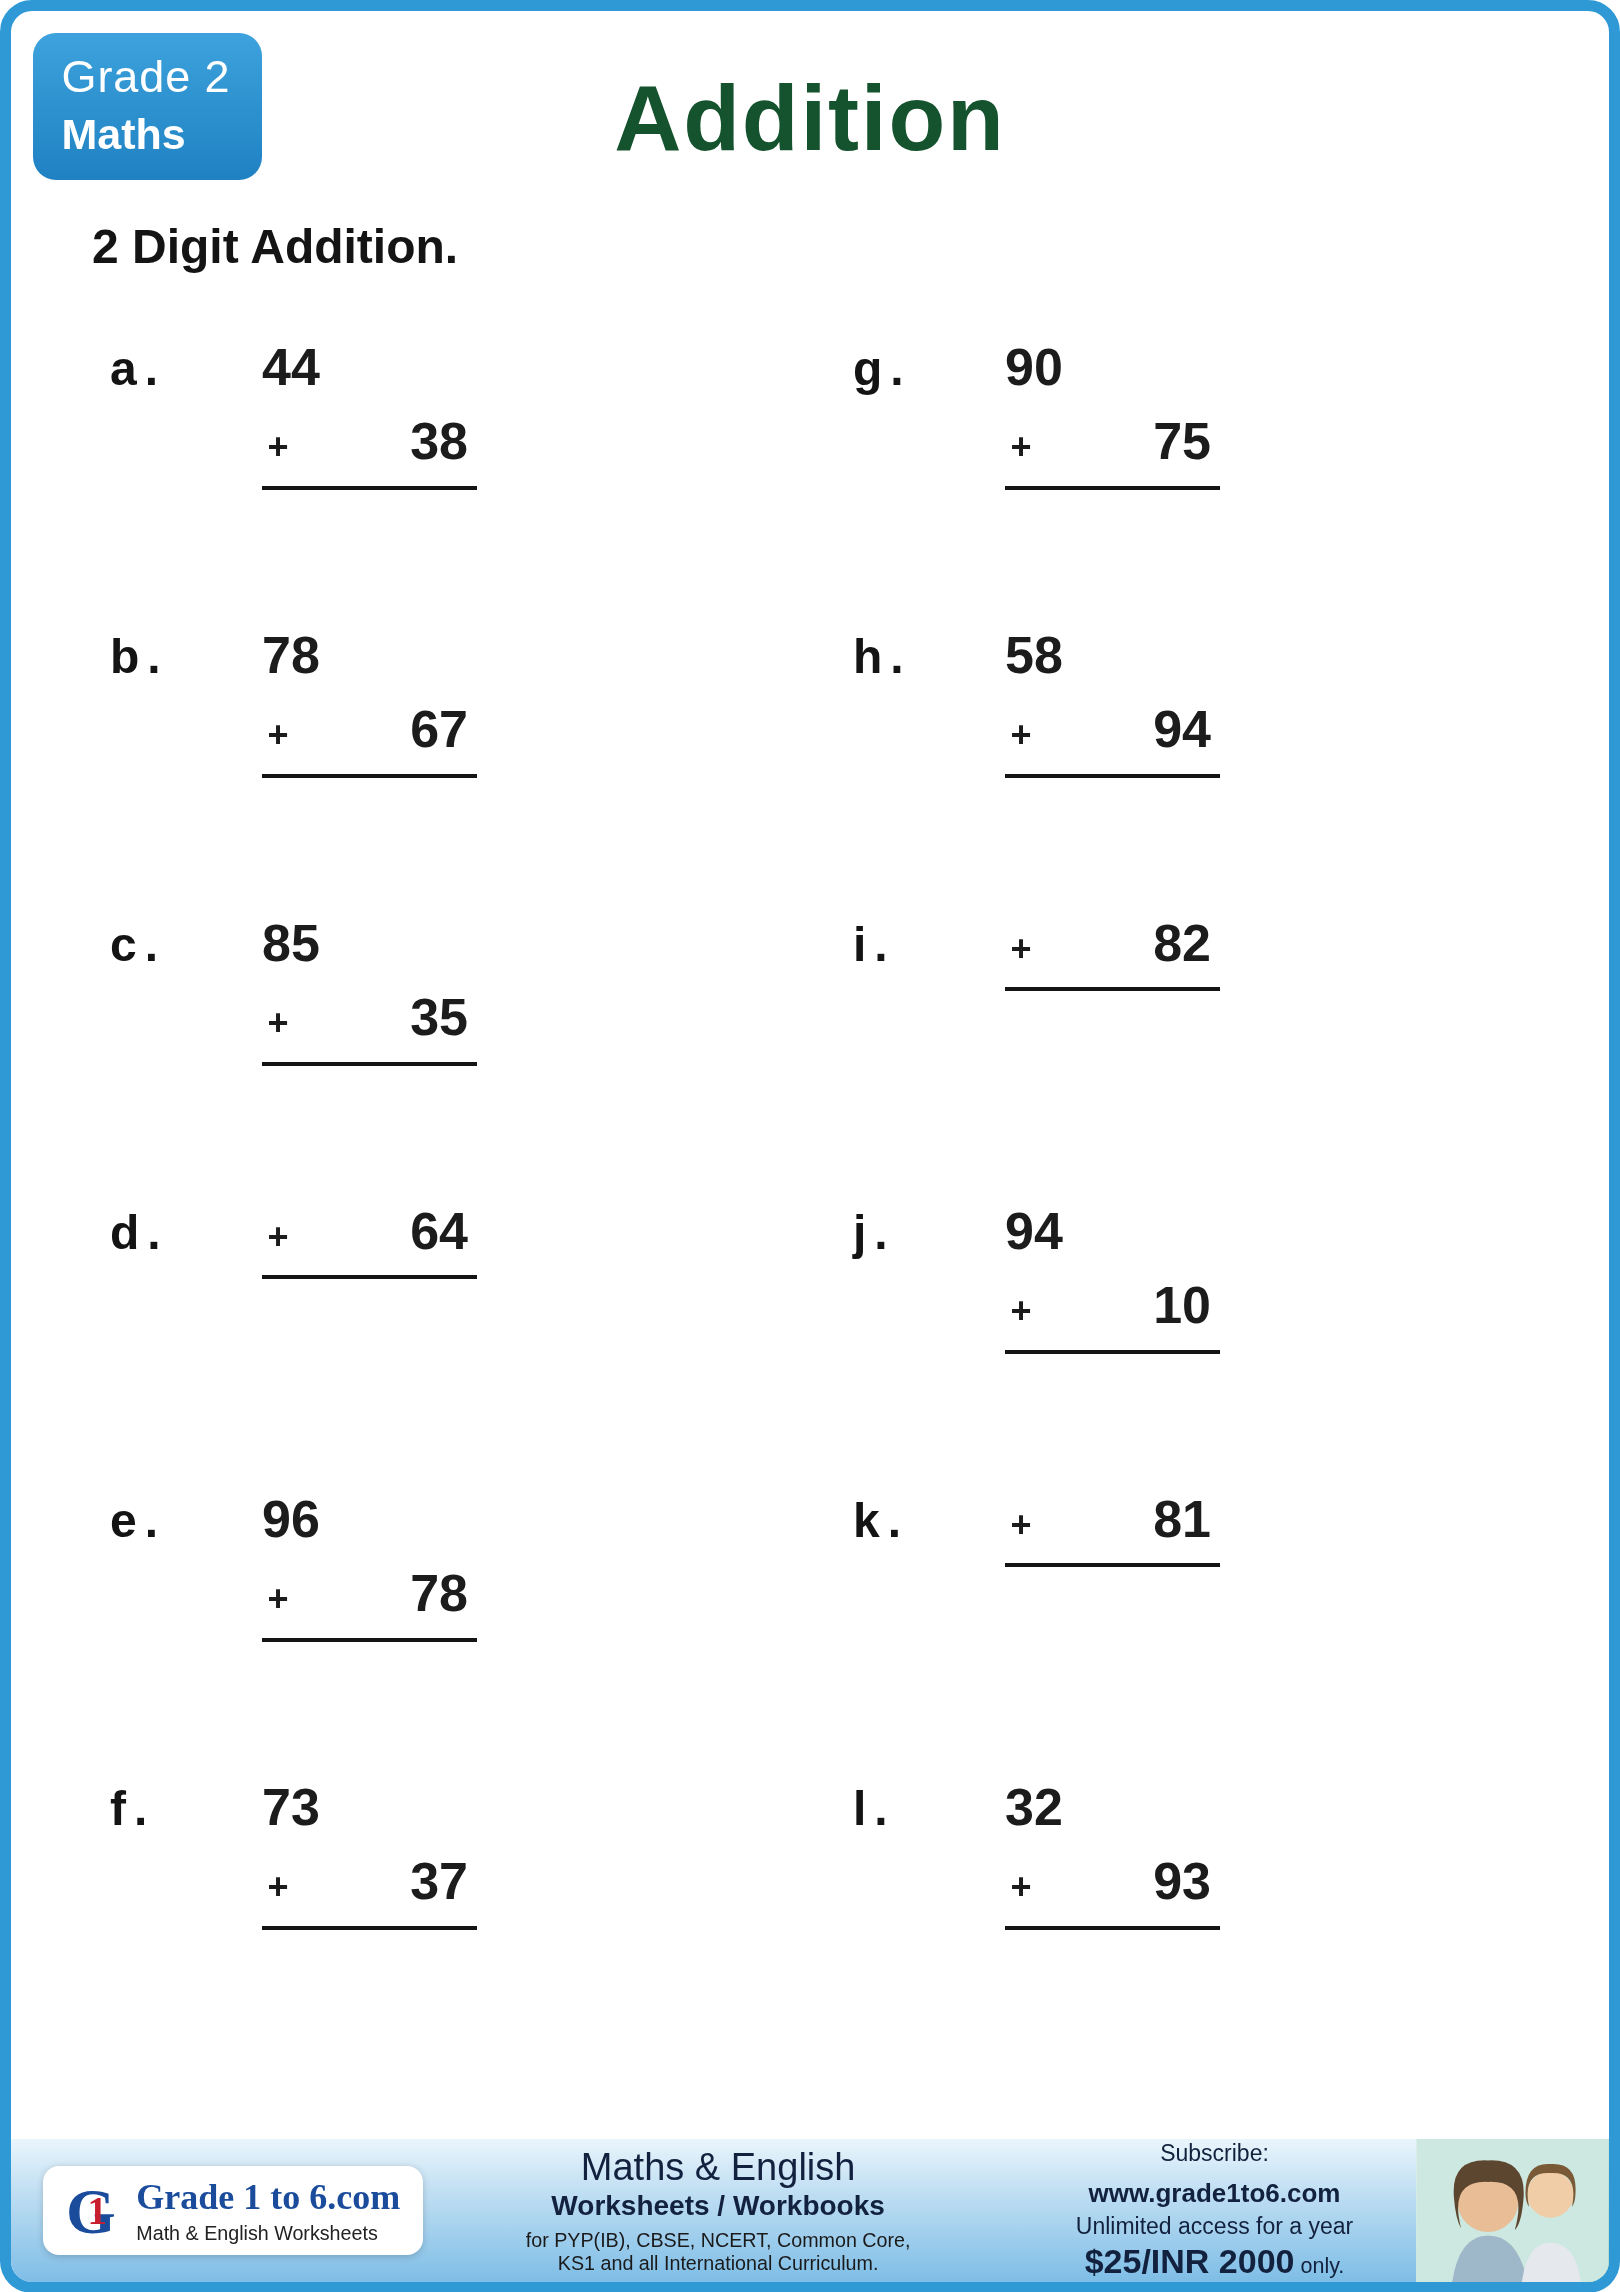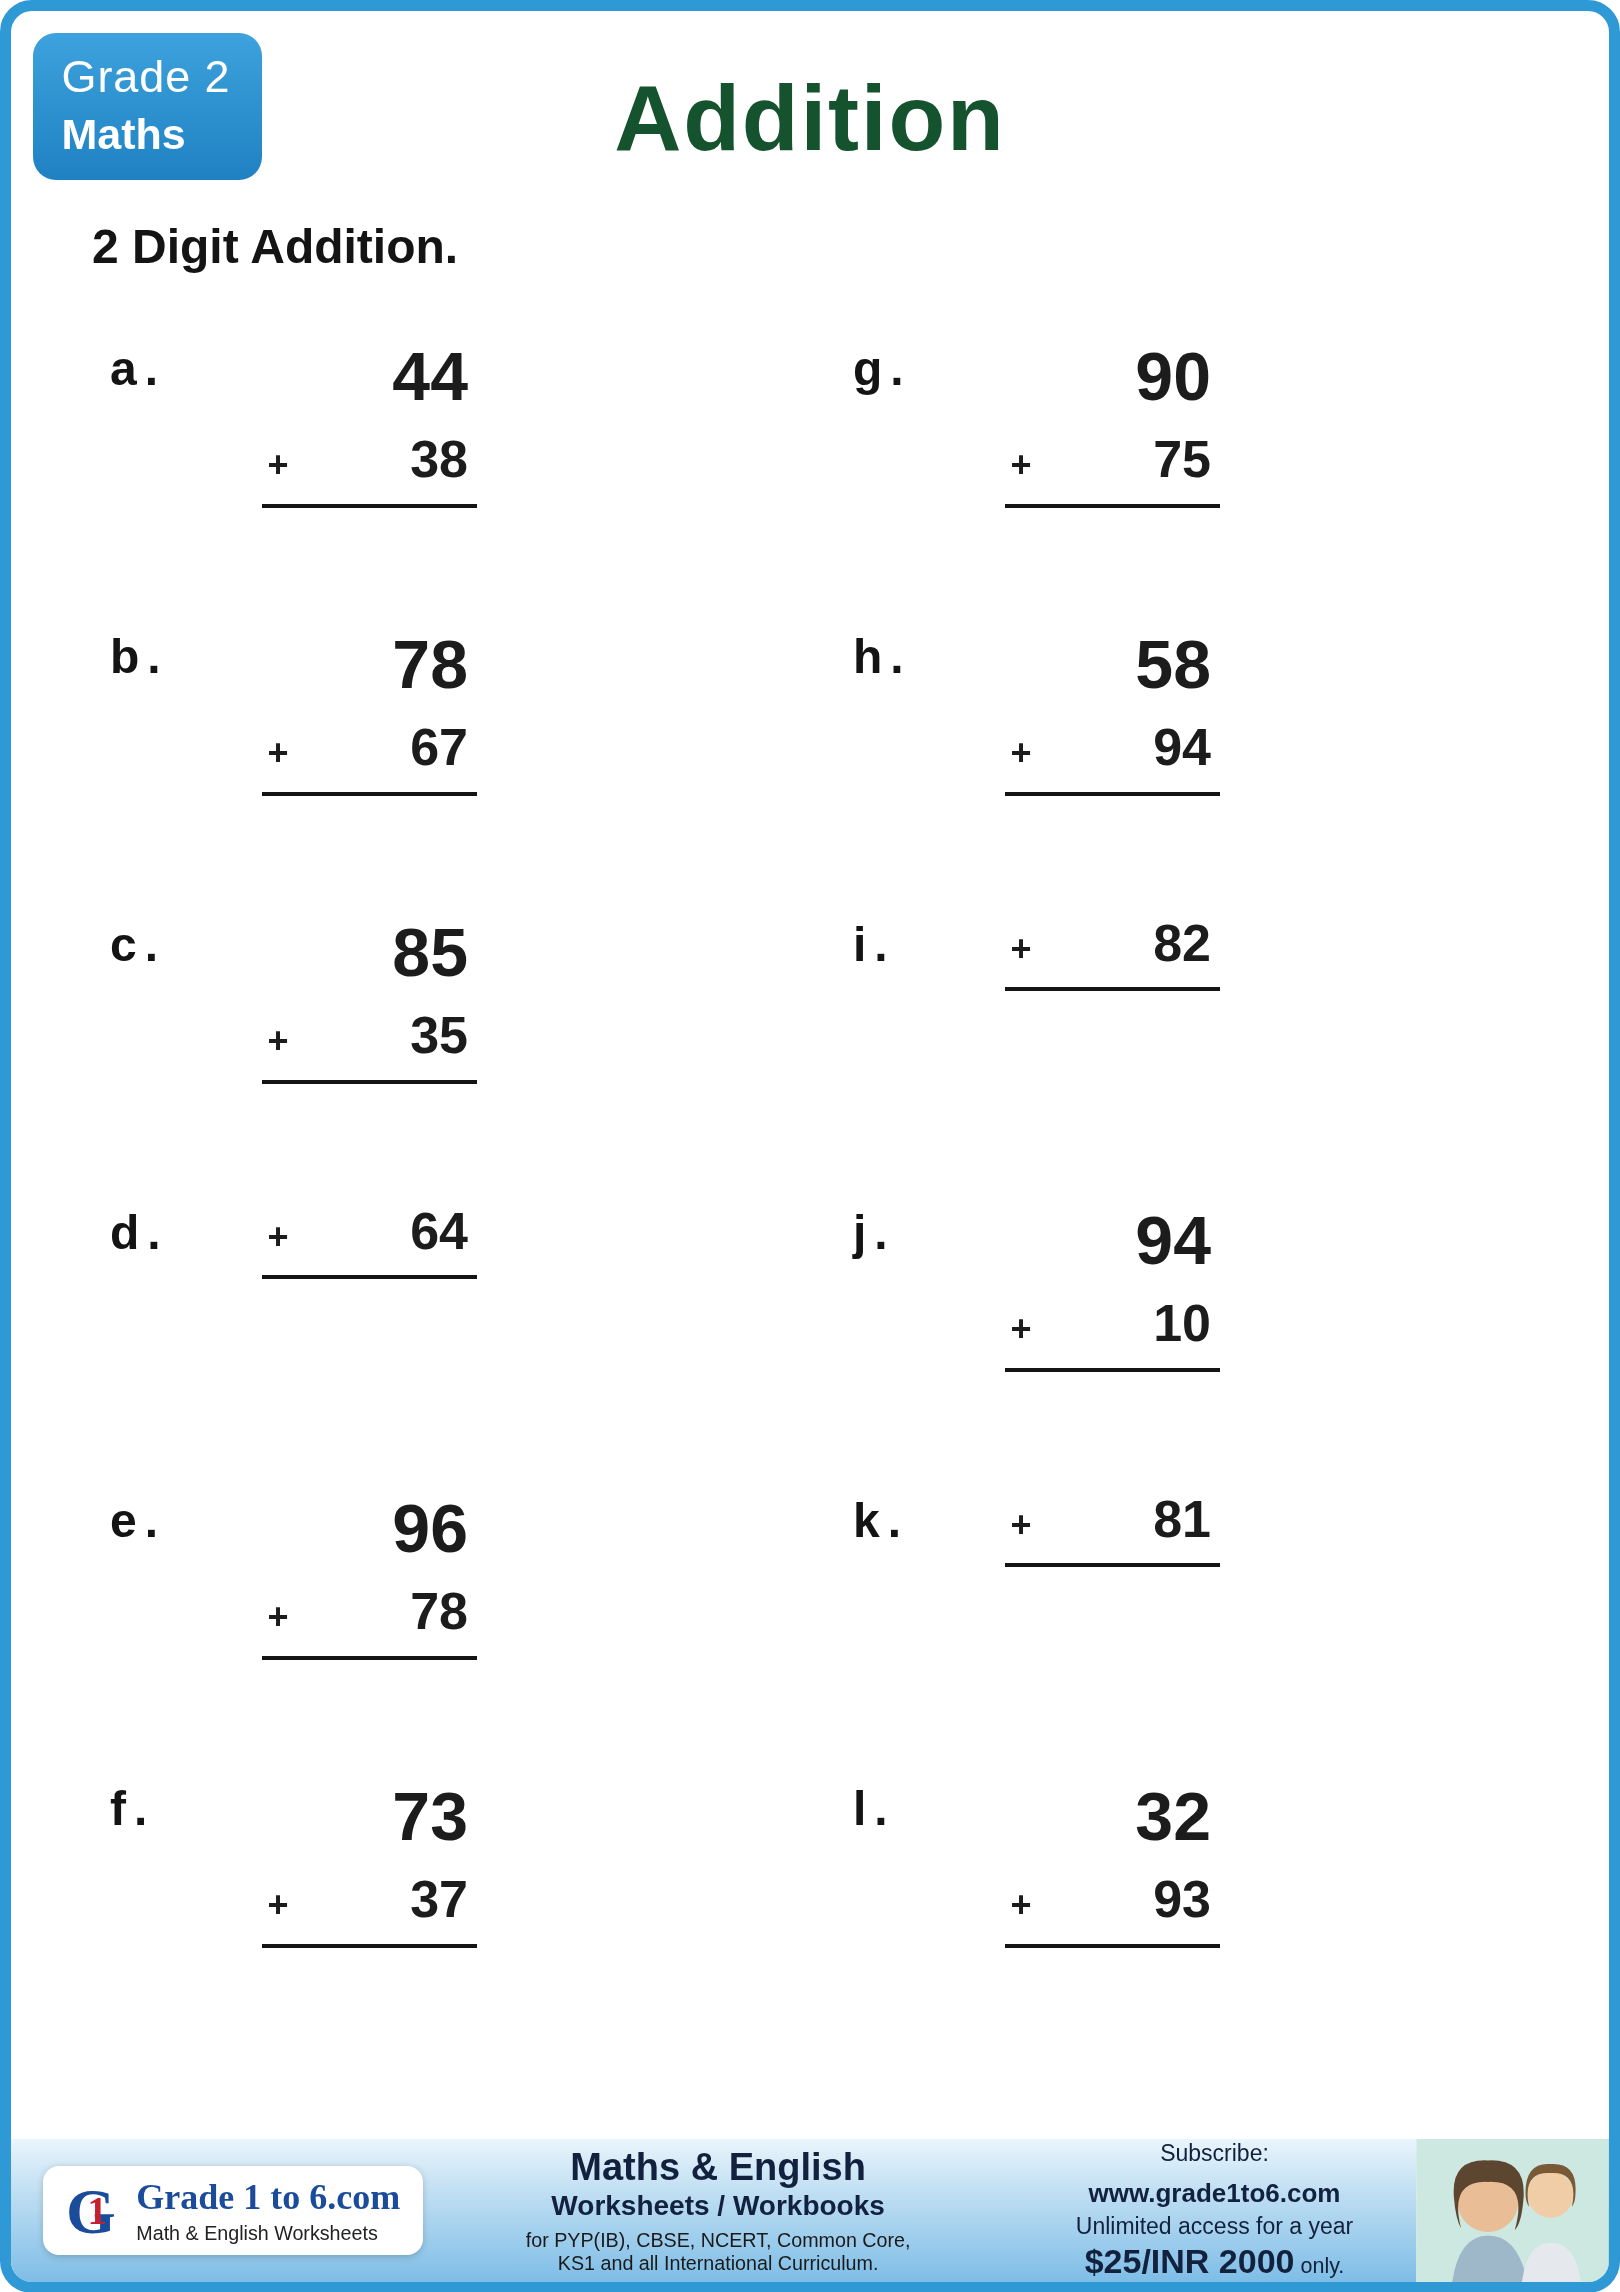--- a/index.html
+++ b/index.html
@@ -54,22 +54,21 @@
   .plabel {
     width:152px;
     font-size:48px;
     font-weight:700;
     letter-spacing:8px;
     padding-top:3.6px;
     color:#141414;
   }
   .pcol { width:215px; }
   .ptop {
-    text-align:right;
-    font-size:68px;
+    font-size:52px;
     font-weight:600;
     padding:0 9px 14.3px 0;
     color:#1c1c1c;
   }
   .pbot {
     display:flex;
     align-items:baseline;
     justify-content:space-between;
     border-bottom:4.5px solid #141414;
     padding:0 9px 14.3px 5.4px;
@@ -106,21 +105,21 @@
     font-family:"Liberation Serif", serif;
     font-size:39px; font-weight:700; color:#c81f2e;
   }
   .logo-name {
     font-family:"Liberation Serif", serif;
     font-size:36px; font-weight:700; color:#1b4c9c;
   }
   .logo-tagline { font-size:19.7px; color:#222222; margin-top:3.6px; }
 
   .footer-center { flex:1; text-align:center; color:#12213d; }
-  .fc1 { font-size:38px; font-weight:700; }
+  .fc1 { font-size:38px; font-weight:400; }
   .fc2 { font-size:28px; font-weight:700; margin-top:1.8px; }
   .fc3 { font-size:19.7px; margin-top:7.2px; color:#1a1a1a; }
   .fc4 { font-size:19.7px; color:#1a1a1a; }
 
   .subscribe { width:403px; text-align:center; color:#12213d; }
   .sub-label { font-size:23px; }
   .sub-url   { font-size:26px; font-weight:700; margin-top:11px; }
   .sub-line  { font-size:23px; margin-top:4px; }
   .sub-price-row { margin-top:1.8px; }
   .sub-price { font-size:34px; font-weight:700; }

